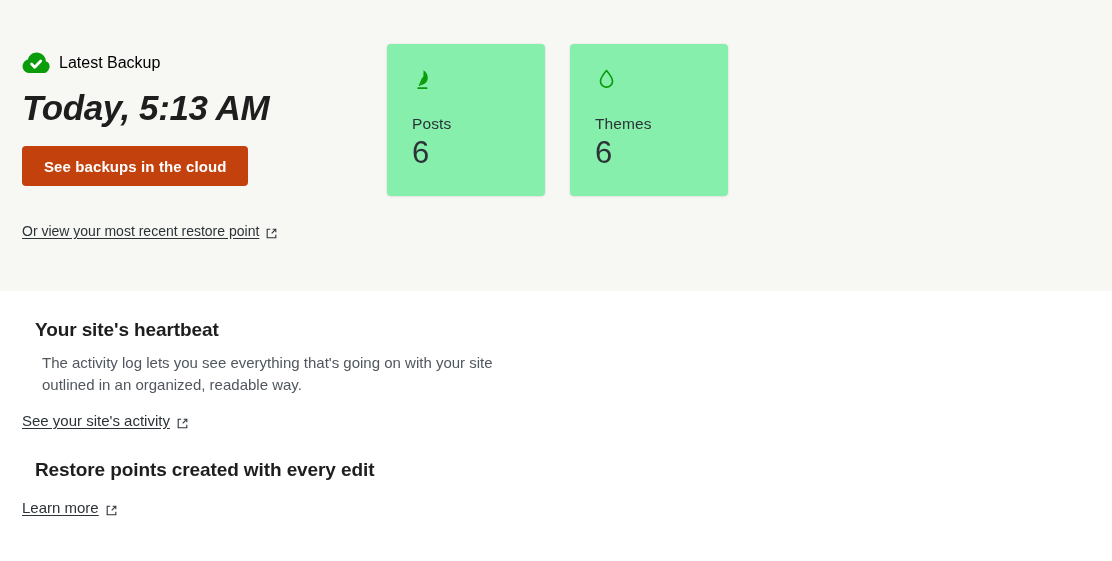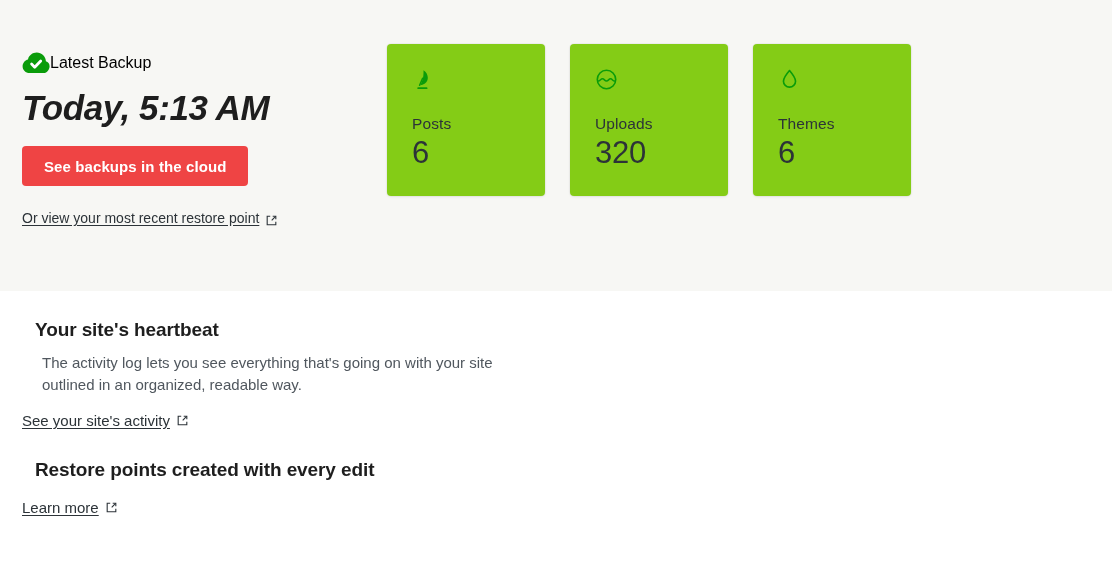--- a/index.html
+++ b/index.html
@@ -25,21 +25,21 @@
 
   
   .hero-left {
     position: absolute;
     left: 22px; top: 50px;
     width: 340px;
   }
   .backup-status {
     display: flex;
     align-items: center;
-    gap: 0;
+    gap: 9px;
     height: 26px;
   }
   .cloud-check-icon {
     width: 28px; height: 22px;
     display: block;
     flex: 0 0 auto;
   }
   .hero-heading {
     margin-top: 11px;
     font-size: 35px;
@@ -50,55 +50,55 @@
     white-space: nowrap;
     font-style: italic;
   }
   .cta-button {
     display: inline-flex;
     align-items: center;
     justify-content: center;
     margin-top: 17px;
     height: 40px;
     padding: 0 22px;
-    background: #ef4444;
+    background: #c2410c;
     color: #ffffff;
     border: none;
     border-radius: 4px;
     font-family: "Liberation Sans", sans-serif;
     font-size: 15px;
     font-weight: 700;
     letter-spacing: .1px;
     cursor: pointer;
   }
   .restore-link {
     display: inline-flex;
     align-items: center;
     gap: 7px;
-    margin-top: 24px;
+    margin-top: 37px;
     font-size: 14px;
     color: #2c3338;
     text-decoration: underline;
     text-underline-offset: 2px;
     cursor: pointer;
   }
 
   
   .ext-icon { width: 11px; height: 11px; display: block; flex: 0 0 auto; }
 
   
   .stat-cards {
     position: absolute;
     left: 387px; top: 44px;
     display: flex;
     gap: 25px;
   }
   .stat-card {
     width: 158px; height: 152px;
-    background: #84cc16;
+    background: #86efac;
     border-radius: 4px;
     box-shadow: 0 0 0 1px rgba(0,0,0,.03), 0 1px 3px rgba(0,0,0,.06);
     padding: 24px 0 16px 25px;
   }
   .stat-icon { height: 26px; display: block; }
   .stat-icon svg { display: block; }
   .stat-label {
     margin-top: 21px;
     font-size: 15.5px;
     color: #2c3338;
@@ -131,20 +131,21 @@
   .block-body {
     margin-top: 9px;
     font-size: 15px;
     line-height: 22px;
     color: #50575e;
     max-width: 490px;
     margin-left: 20px;
   }
   .block-link {
     display: inline-flex;
+    align-items: center;
     gap: 7px;
     margin-top: 16px;
     font-size: 15px;
     color: #2c3338;
     text-decoration: underline;
     text-underline-offset: 2px;
     cursor: pointer;
   }
 </style>
 </head>
@@ -192,30 +193,20 @@
           <svg viewBox="0 0 22 24" width="22" height="24" aria-hidden="true">
             <path d="M11.5 2.2c2.8 1.8 4.3 4.6 4.3 7.6 0 3.4-2.3 6.1-5.4 6.9l-2.1.5 1-2.1c1.5-3.1 2.2-6.5 2.2-10V2.2z" fill="#0a9c0a"></path>
             <path d="M10.6 10.3L7.6 17.3" fill="none" stroke="#0a9c0a" stroke-width="1.5" stroke-linecap="round"></path>
             <path d="M6.2 20.2h8.4" fill="none" stroke="#0a9c0a" stroke-width="1.8" stroke-linecap="round"></path>
           </svg>
         </span>
         <div class="stat-label">Posts</div>
         <div class="stat-value">6</div>
       </div>
 
-      <div class="stat-card">
-        <span class="stat-icon">
-          <svg viewBox="0 0 24 24" width="23" height="23" aria-hidden="true">
-            <circle cx="12" cy="12" r="9.6" fill="none" stroke="#0a9c0a" stroke-width="1.7"></circle>
-            <path d="M3.6 13.6c1.6 0 2.3-2.3 4.2-2.3s2.2 2.3 4.2 2.3 2.3-2.3 4.2-2.3 2.3 2.3 4.2 2.3" fill="none" stroke="#0a9c0a" stroke-width="1.6" stroke-linecap="round" stroke-linejoin="round"></path>
-          </svg>
-        </span>
-        <div class="stat-label">Uploads</div>
-        <div class="stat-value">320</div>
-      </div>
 
 
       <div class="stat-card">
         <span class="stat-icon">
           <svg viewBox="0 0 24 24" width="23" height="23" aria-hidden="true">
             <path d="M12 2.6c3.9 4.6 6.3 7.9 6.3 11.1 0 3.5-2.8 6.3-6.3 6.3s-6.3-2.8-6.3-6.3c0-3.2 2.4-6.5 6.3-11.1z" fill="none" stroke="#0a9c0a" stroke-width="1.7" stroke-linejoin="round"></path>
           </svg>
         </span>
         <div class="stat-label">Themes</div>
         <div class="stat-value">6</div>

